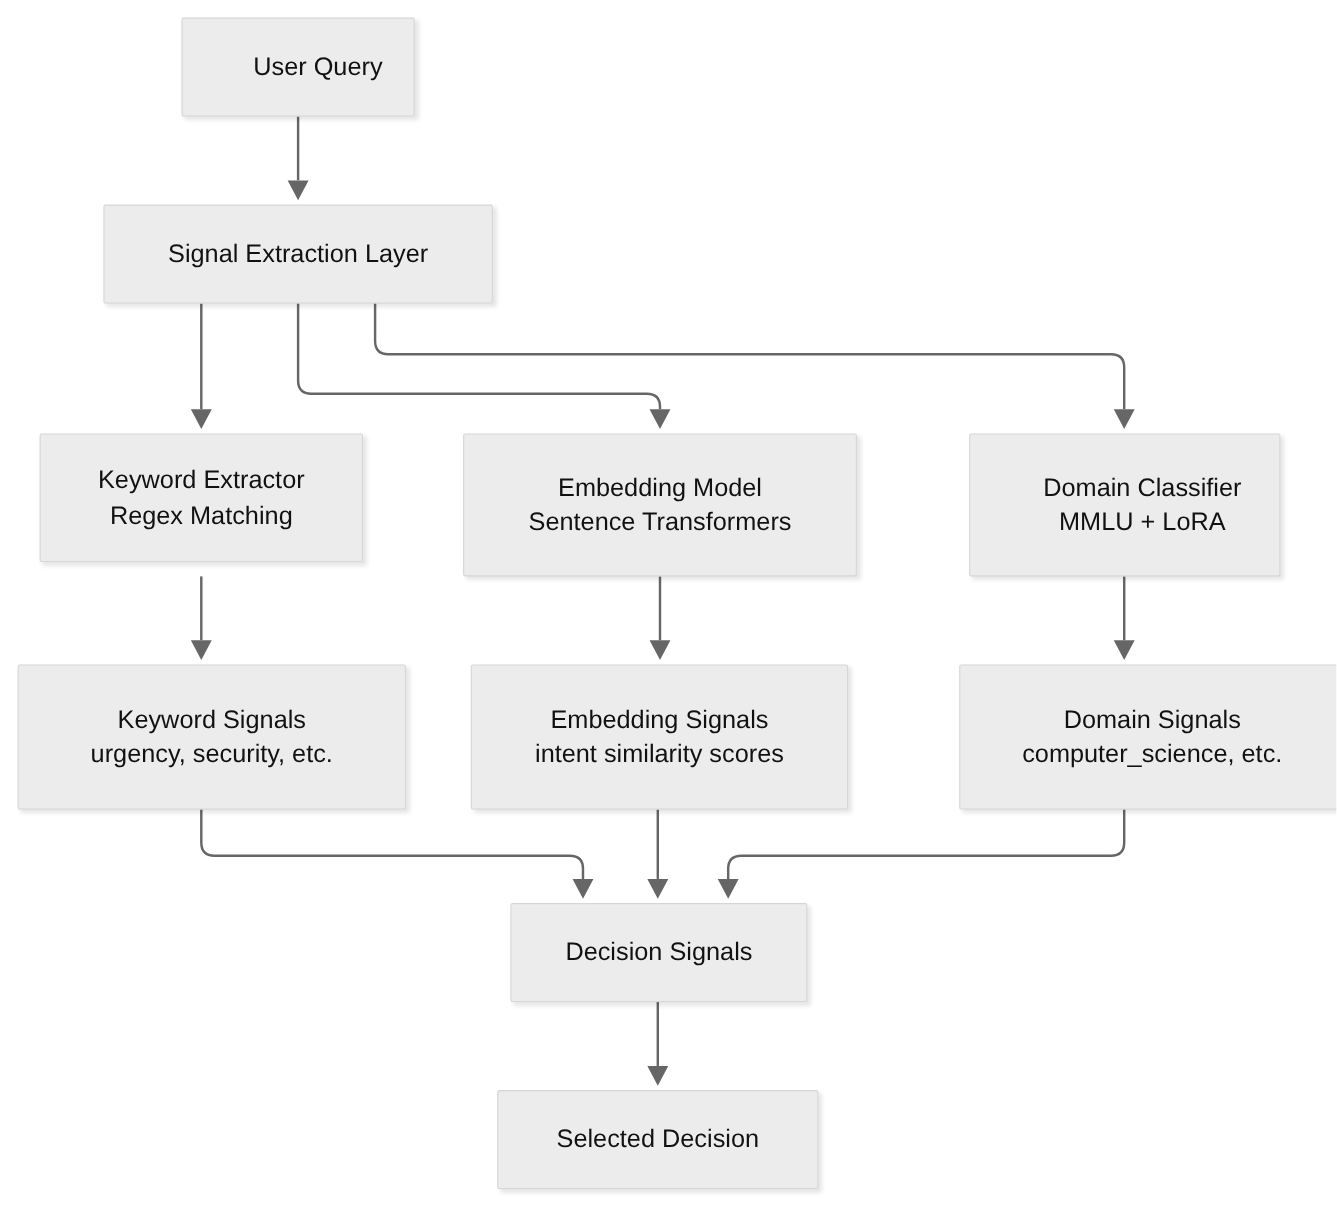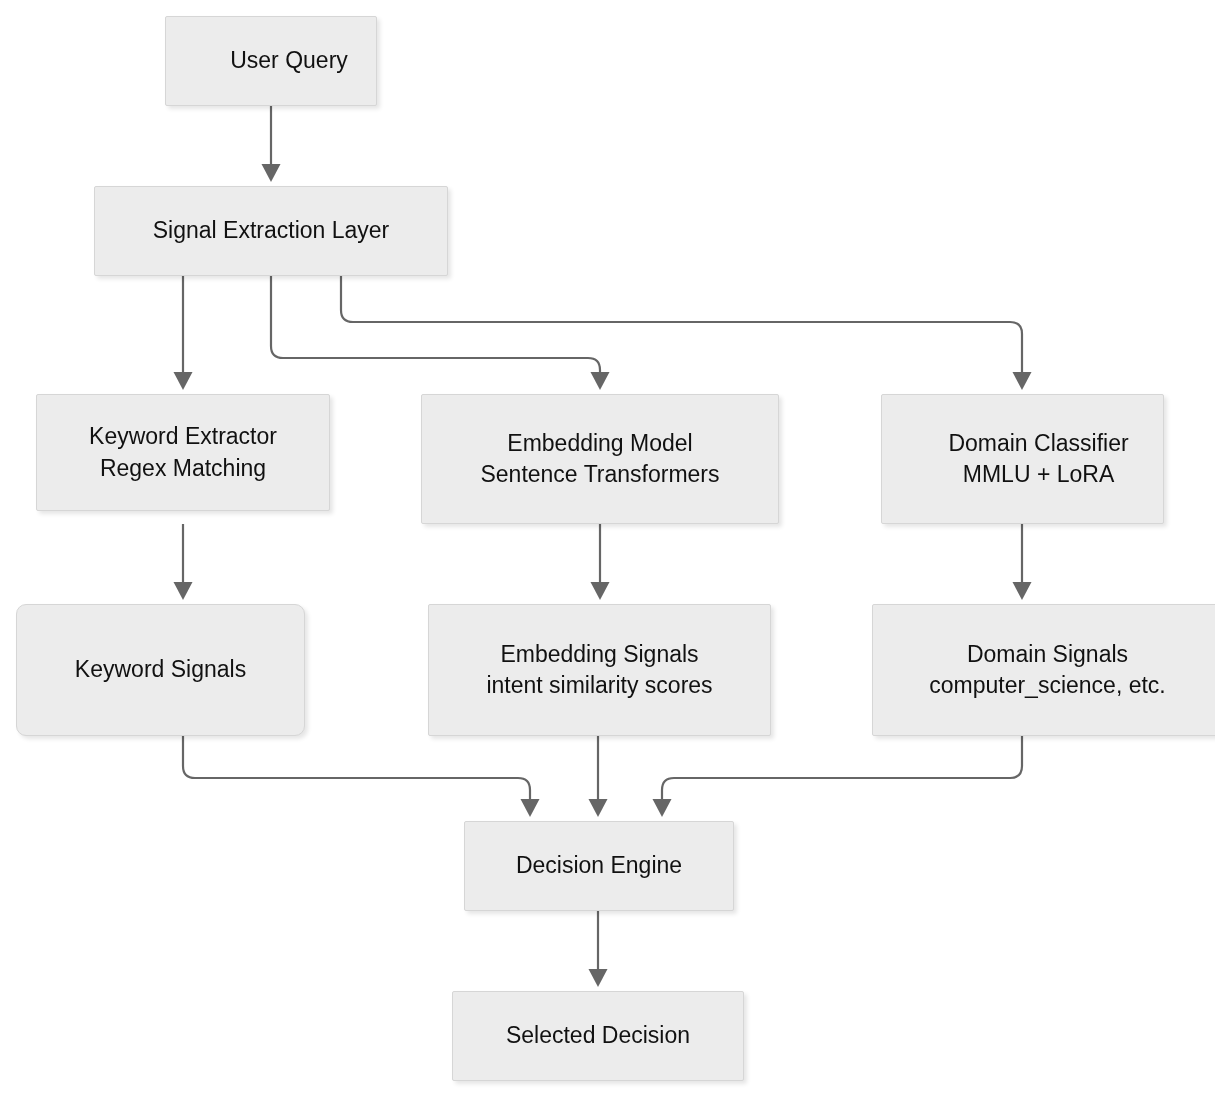--- a/index.html
+++ b/index.html
@@ -120,31 +120,32 @@
         <span class="line2">Regex Matching</span>
       </div>
       <div class="node" style="left: 421px; top: 394px; width: 358px; height: 130px;">
         <span class="line1">Embedding Model</span>
         <span class="line2">Sentence Transformers</span>
       </div>
       <div class="node" style="left: 881px; top: 394px; width: 283px; height: 130px; padding-left: 32px;">
         <span class="line1">Domain Classifier</span>
         <span class="line2">MMLU + LoRA</span>
       </div>
-      <div class="node" style="left: 16px; top: 604px; width: 289px; height: 132px; border-radius: 10px;">
+      <div class="node" style="left: 16px; top: 604px; width: 353px; height: 132px;">
         <span class="line1">Keyword Signals</span>
+        <span class="line2">urgency, security, etc.</span>
       </div>
       <div class="node" style="left: 428px; top: 604px; width: 343px; height: 132px;">
         <span class="line1">Embedding Signals</span>
         <span class="line2">intent similarity scores</span>
       </div>
       <div class="node" style="left: 872px; top: 604px; width: 351px; height: 132px;">
         <span class="line1">Domain Signals</span>
         <span class="line2">computer_science, etc.</span>
       </div>
       <div class="node" style="left: 464px; top: 821px; width: 270px; height: 90px;">
-        <span class="line1">Decision Engine</span>
+        <span class="line1">Decision Signals</span>
       </div>
       <div class="node" style="left: 452px; top: 991px; width: 292px; height: 90px;">
         <span class="line1">Selected Decision</span>
       </div>
     </div>
 </div>
 
 </body></html>

